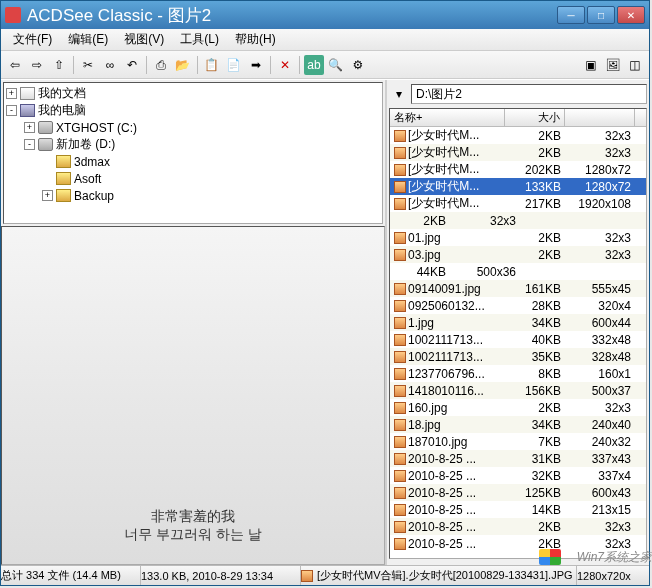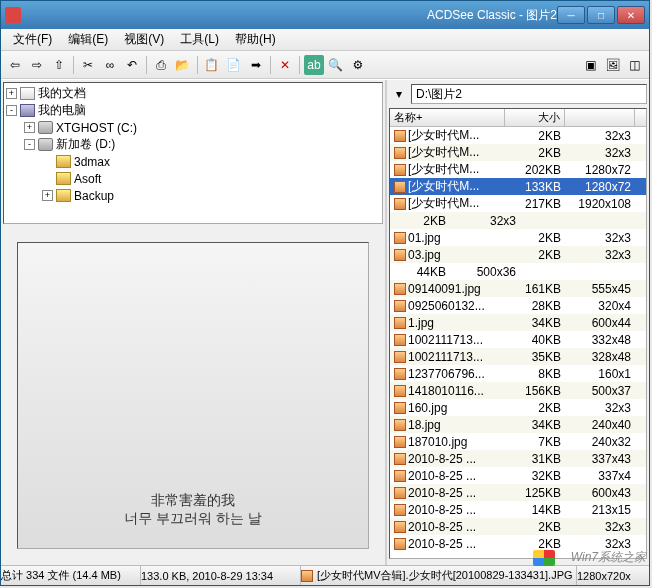--- a/index.html
+++ b/index.html
@@ -1,60 +1,60 @@
 <!DOCTYPE html>
 <html><head>
 <meta charset="utf-8">
 <style>
 * { margin: 0; padding: 0; box-sizing: border-box; font-family: "Microsoft YaHei", Tahoma, sans-serif; }
 body { background: #e8e8e8; width: 652px; height: 588px; overflow: hidden; }
 .win { width: 650px; height: 586px; border: 1px solid #1a5a8a; background: #fff; display: flex; flex-direction: column; }
 .titlebar { height: 28px; background: linear-gradient(#5ca5d8, #3a7ab5); display: flex; align-items: center; padding: 0 4px; color: #fff; }
 .titlebar .ico { width: 16px; height: 16px; background: #d44; margin-right: 6px; border-radius: 2px; }
-.titlebar .title { font-size: 12px; flex: 1; text-align: right; }
+.titlebar .title { font-size: 17px; flex: 1; }
 .winbtns { display: flex; gap: 2px; }
 .winbtn { width: 28px; height: 18px; background: linear-gradient(#7ab8e8,#4a8ac5); border: 1px solid #2a5a8a; border-radius: 2px; display: flex; align-items: center; justify-content: center; color: #fff; font-size: 10px; cursor: pointer; }
 .winbtn.close { background: linear-gradient(#e87a7a,#c54a4a); }
 .menubar { height: 22px; background: linear-gradient(#f8f8f8,#e8e8e8); border-bottom: 1px solid #ccc; display: flex; align-items: center; padding: 0 4px; font-size: 12px; }
 .menuitem { padding: 2px 8px; cursor: pointer; }
 .toolbar { height: 28px; background: linear-gradient(#f8f8f8,#e8e8e8); border-bottom: 1px solid #ccc; display: flex; align-items: center; padding: 0 4px; gap: 2px; }
 .tbtn { width: 20px; height: 20px; display: flex; align-items: center; justify-content: center; cursor: pointer; border-radius: 2px; font-size: 12px; }
 .tsep { width: 1px; height: 18px; background: #bbb; margin: 0 2px; }
 .tspring { flex: 1; }
 .content { flex: 1; display: flex; background: #f0f0f0; border-top: 1px solid #fff; min-height: 0; }
 .leftpane { width: 386px; display: flex; flex-direction: column; border-right: 2px solid #d0d0d0; }
 .tree { height: 142px; background: #fff; border: 1px inset #aaa; margin: 2px; overflow: auto; font-size: 12px; padding: 2px; }
 .tnode { display: flex; align-items: center; height: 17px; white-space: nowrap; }
 .texp { width: 11px; height: 11px; border: 1px solid #888; font-size: 9px; line-height: 9px; text-align: center; margin-right: 3px; cursor: pointer; background: #fff; }
 .tsp { display: inline-block; }
 .tico { width: 15px; height: 13px; margin-right: 3px; }
 .ti-doc { background: linear-gradient(#fff,#ddd); border: 1px solid #888; }
 .ti-comp { background: linear-gradient(#cce,#88a); border: 1px solid #558; }
 .ti-drive { background: linear-gradient(#ddd,#aaa); border: 1px solid #777; border-radius: 2px; }
 .ti-folder { background: linear-gradient(#fe8,#da4); border: 1px solid #a82; }
-.preview { flex: 1; margin: 16px; border: 1px inset #aaa; background: #7dd3fc; overflow: hidden; position: relative; }
+.preview { flex: 1; margin: 0; border: 1px inset #aaa; background: #7dd3fc; overflow: hidden; position: relative; }
 .preview-img { width: 100%; height: 100%; background: linear-gradient(180deg, #f5f5f5 0%, #e8e8e8 50%, #ddd 100%); position: relative; }
 .subtitle { position: absolute; bottom: 20px; left: 0; right: 0; text-align: center; font-size: 14px; color: #333; }
 .rightpane { flex: 1; display: flex; flex-direction: column; }
 .pathbar { height: 24px; margin: 2px; display: flex; align-items: center; gap: 2px; }
 .pathbar input { flex: 1; height: 20px; border: 1px inset #aaa; font-size: 12px; padding: 0 4px; background: #fff; }
 .filelist { flex: 1; margin: 0 2px 6px 2px; border: 1px inset #aaa; background: #fff; overflow-y: scroll; overflow-x: hidden; font-size: 12px; }
 .flhdr { display: flex; position: sticky; top: 0; background: linear-gradient(#fff,#e4e4e4); border-bottom: 1px solid #bbb; height: 18px; }
 .flhdr > div { border-right: 1px solid #bbb; padding: 1px 4px; font-size: 11px; }
 .flrow { display: flex; height: 17px; align-items: center; }
 .flrow:nth-child(even){ background: #f7f7ee; }
 .flrow.sel { background: #316ac5; color: #fff; }
 .flcell { overflow: hidden; white-space: nowrap; text-overflow: ellipsis; padding: 0 4px; }
 .c-name { width: 115px; display: flex; align-items: center; gap: 2px; }
 .c-size { width: 60px; text-align: right; }
 .c-dim { width: 70px; text-align: right; }
 .fico { width: 12px; height: 12px; background: linear-gradient(#fc8,#d84); border: 1px solid #a52; flex-shrink: 0; }
 .statusbar { height: 20px; background: linear-gradient(#f8f8f8,#e0e0e0); border-top: 1px solid #bbb; display: flex; align-items: center; font-size: 11px; }
 .status-seg { padding: 0 0; border-right: 1px solid #bbb; height: 100%; display: flex; align-items: center; white-space: nowrap; overflow: hidden; }
-.watermark { position: absolute; right: 6px; bottom: 22px; font-size: 12px; color: #888; font-style: italic; display: flex; align-items: center; gap: 16px; }
+.watermark { position: absolute; right: 0; bottom: 22px; font-size: 12px; color: #888; font-style: italic; display: flex; gap: 16px; }
 .wmflag { width: 22px; height: 16px; background: conic-gradient(#e33 0 90deg,#3a3 90deg 180deg,#38e 180deg 270deg,#fc3 270deg 360deg); border-radius: 2px; }
 ::-webkit-scrollbar { width: 16px; }
 ::-webkit-scrollbar-track { background: #eee; border-left: 1px solid #ccc; }
 ::-webkit-scrollbar-thumb { background: linear-gradient(#ddd,#bbb); border: 1px solid #999; }
 </style>
 </head>
 <body>
 
 <div class="win">
   <div class="titlebar">

